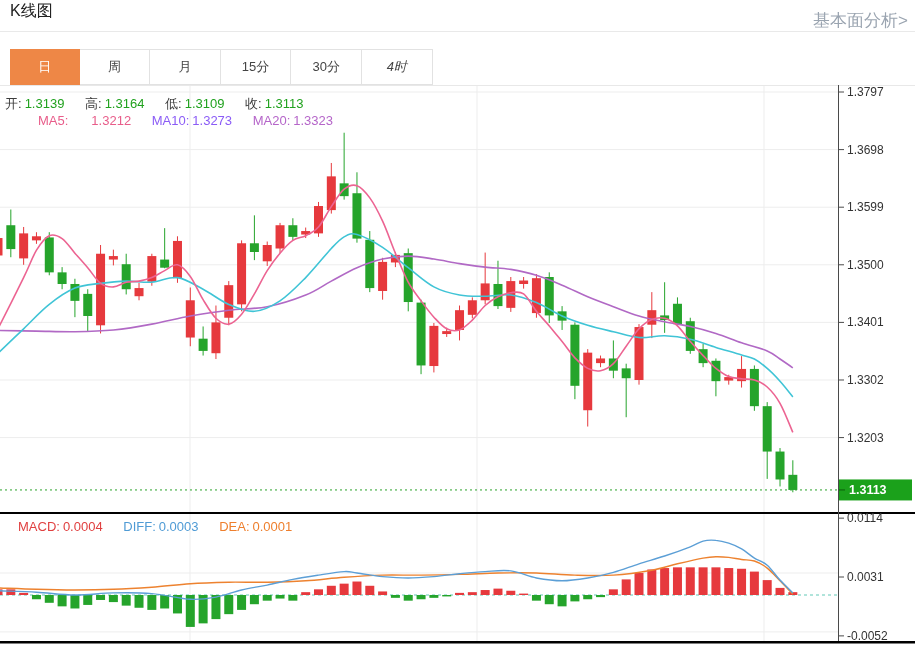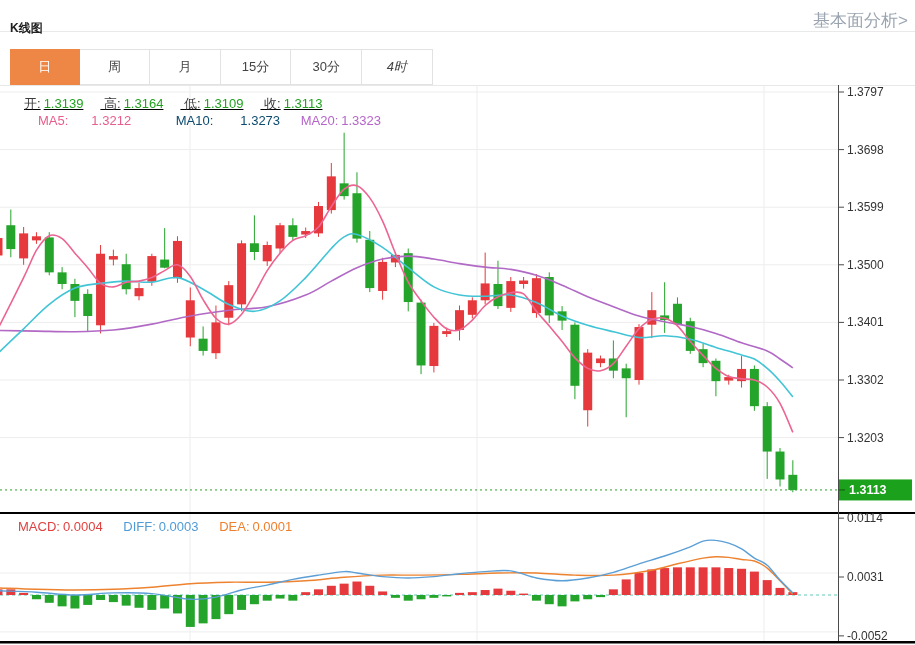--- a/index.html
+++ b/index.html
@@ -1,33 +1,33 @@
 <!DOCTYPE html>
 <html><head>
 <meta charset="utf-8">
 <style>
   html,body{margin:0;padding:0;background:#fff;}
   body{font-family:"Liberation Sans","DejaVu Sans",sans-serif;}
   .page{position:relative;width:915px;height:645px;background:#fff;overflow:hidden;}
   .header{position:absolute;left:0;top:0;width:915px;height:32px;border-bottom:1px solid #e9e9e9;box-sizing:border-box;}
-  .title{position:absolute;left:10px;top:20px;font-size:12px;font-weight:bold;color:#222;}
+  .title{position:absolute;left:10px;top:1px;font-size:16px;font-weight:normal;color:#222;}
   .link{position:absolute;right:7px;top:9px;font-size:17px;color:#9aa4b0;text-decoration:none;cursor:pointer;}
   .tabbar{position:absolute;left:10px;top:49px;display:flex;border:1px solid #e2e2e2;box-sizing:border-box;height:36px;background:#fff;}
   .tab{flex:0 0 69.6px;height:34px;line-height:34px;text-align:center;font-size:13px;color:#444;border-right:1px solid #e2e2e2;cursor:pointer;background:#fff;}
   .tab:last-child{border-right:none;font-style:italic;}
   .tab.active{background:#ee8746;color:#fff;margin:-1px 0 -1px -1px;height:36px;line-height:36px;border-right:none;}
   .chart-area{position:absolute;left:0;top:85px;width:915px;height:560px;}
   #chart-svg{position:absolute;left:0;top:0;}
   .legend{position:absolute;font-size:13px;white-space:nowrap;}
   .legend span{margin-right:3px;}
   .gap{display:inline-block;width:11px;}
   .c-dark{color:#3c3c3c;}
   .c-green{color:#21a21f;}
   .c-pink{color:#e85d8a;margin-left:20px;}
-  .c-cyan{color:#0c4a6e;margin-left:24px;}
+  .c-cyan{color:#8b5cf6;}
   .c-purple{color:#b565c9;margin-top:32px;}
   .c-red{color:#e04040;margin-top:41px;}
   .c-blue{color:#4f9bd5;}
   .c-orange{color:#ee7f2d;}
 </style>
 </head>
 <body>
 
 <div class="page">
   <div class="header">
@@ -286,21 +286,21 @@
           <line x1="838" y1="635.8784" x2="844" y2="635.8784" stroke="#4a4a4a"></line>
           <text x="847" y="639.8784">-0.0052</text>
         </g>
         <g>
           <rect x="839" y="479.4512000000001" width="73" height="21" fill="#1ba11b"></rect>
           <line x1="839" y1="489.9512000000001" x2="845" y2="489.9512000000001" stroke="#0b5e0b"></line>
           <text x="849" y="494.4512000000001" font-size="12.5" font-weight="bold" fill="#ffffff">1.3113</text>
         </g>
       </svg>
 
-    <div class="legend" style="left:24px;top:10px;text-decoration:underline;">
+    <div class="legend" style="left:5px;top:10px;">
       <span class="c-dark">开:</span><span class="c-green">1.3139</span><span class="gap"></span>
       <span class="c-dark">高:</span><span class="c-green">1.3164</span><span class="gap"></span>
       <span class="c-dark">低:</span><span class="c-green">1.3109</span><span class="gap"></span>
       <span class="c-dark">收:</span><span class="c-green">1.3113</span>
     </div>
 
     <div class="legend" style="left:18px;top:28px;">
       <span class="c-pink">MA5:</span><span class="c-pink">1.3212</span><span class="gap"></span>
       <span class="c-cyan">MA10:</span><span class="c-cyan">1.3273</span><span class="gap"></span>
       <span class="c-purple">MA20:</span><span class="c-purple">1.3323</span>

